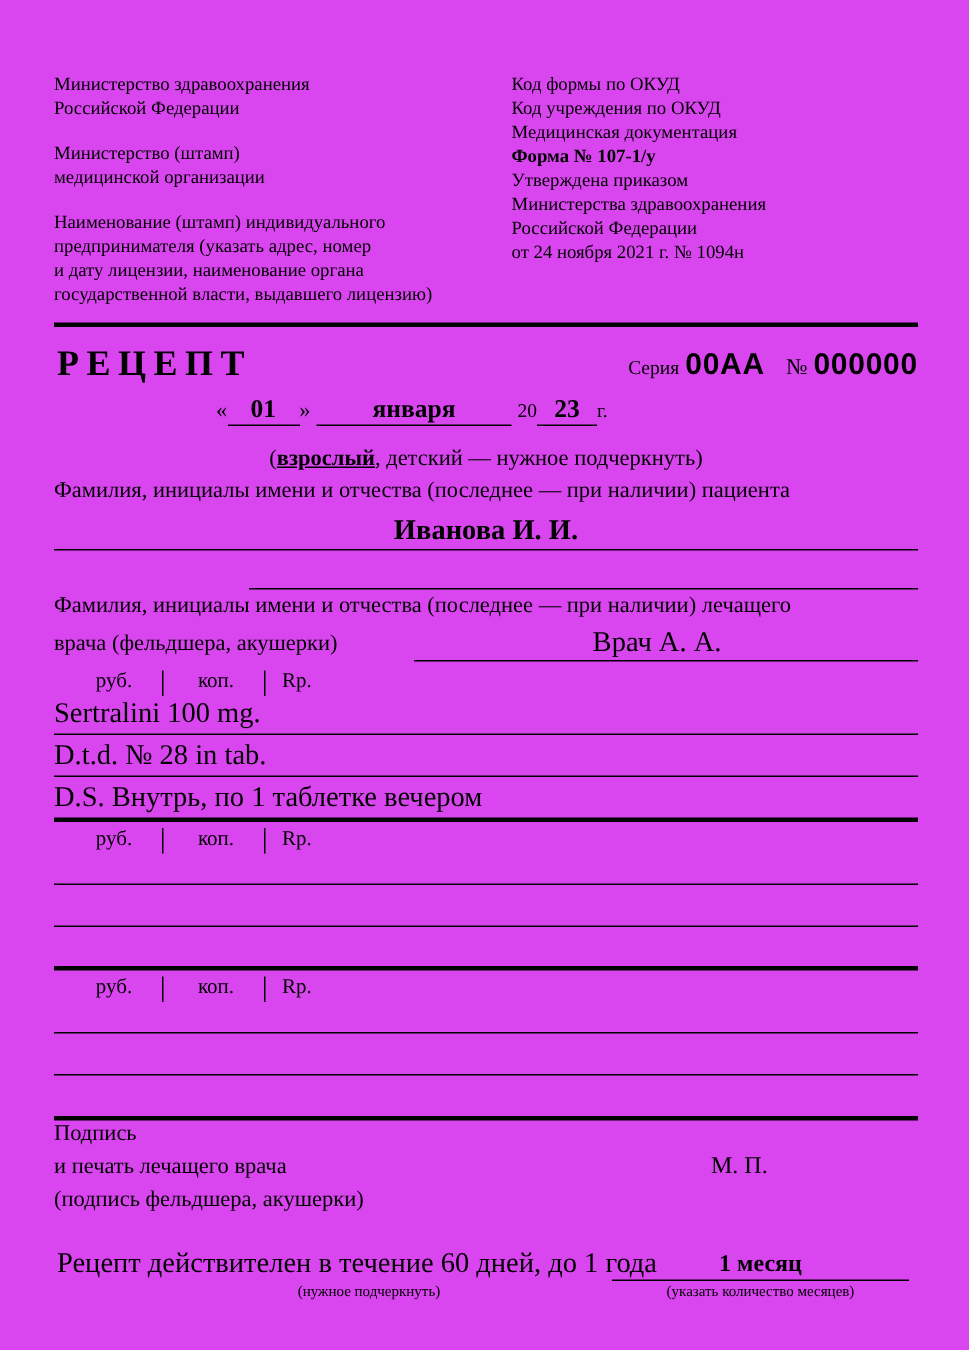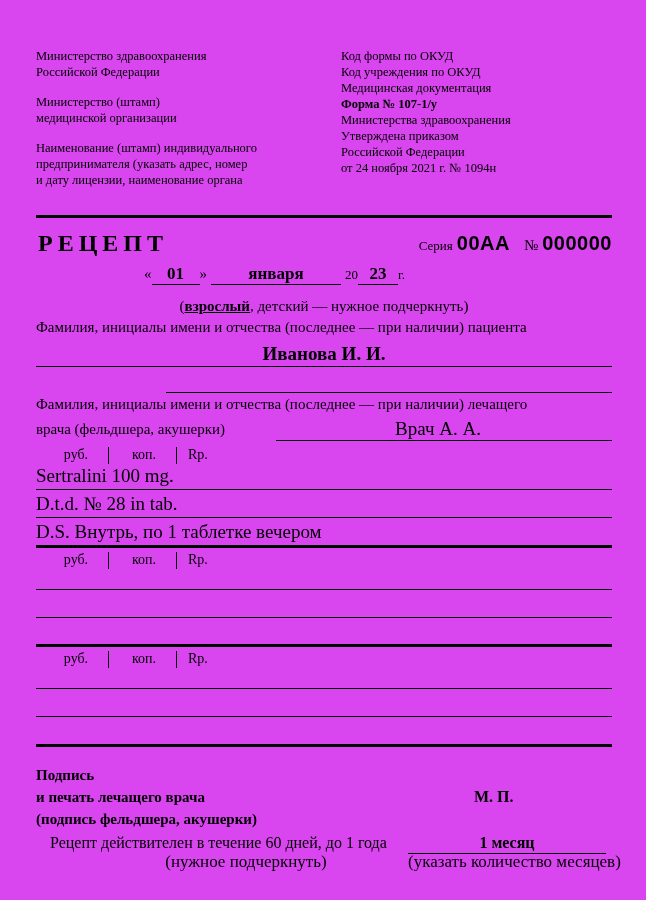--- a/index.html
+++ b/index.html
@@ -226,39 +226,39 @@
   }
   .valid-row {
     position: absolute;
     left: 36px;
     width: 576px;
     height: 24px;
     white-space: nowrap;
   }
   .valid-txt {
     position: absolute;
-    left: 14px;
-    top: 0;
-    font-size: 16px;
+    left: 2px;
+    top: 0;
+    font-size: 19px;
     line-height: 22px;
   }
   .months-fill {
     position: absolute;
     left: 372px;
     top: 0;
     width: 198px;
     text-align: center;
     font-size: 16px;
     font-weight: bold;
     line-height: 21px;
     border-bottom: 1.4px solid #000;
   }
   .hint {
     position: absolute;
-    font-size: 17px;
+    font-size: 10px;
     line-height: 16px;
     text-align: center;
     white-space: nowrap;
   }
   .hint.h-left  { left: 110px; top: 0; width: 200px; }
   .hint.h-right { left: 372px; top: 0; width: 198px; }
 </style>
 </head>
 <body>
 
@@ -274,31 +274,32 @@
 
       <div class="hblock">
         <span class="hline">Министерство (штамп)</span>
         <span class="hline">медицинской организации</span>
       </div>
 
       <div class="hblock">
         <span class="hline">Наименование (штамп) индивидуального</span>
         <span class="hline">предпринимателя (указать адрес, номер</span>
         <span class="hline">и дату лицензии, наименование органа</span>
+        <span class="hline">государственной власти, выдавшего лицензию)</span>
       </div>
 
     </div>
 
     <div class="header-right">
       <span class="hline">Код формы по ОКУД</span>
       <span class="hline">Код учреждения по ОКУД</span>
       <span class="hline">Медицинская документация</span>
       <span class="hline bold">Форма № 107-1/у</span>
+      <span class="hline">Утверждена приказом</span>
       <span class="hline">Министерства здравоохранения</span>
-      <span class="hline">Утверждена приказом</span>
       <span class="hline">Российской Федерации</span>
       <span class="hline">от 24 ноября 2021 г. № 1094н</span>
     </div>
   </div>
 
   <div class="rule thick" style="top:215px;"></div>
 
   <div class="title-row">
     <div class="recipe-title">РЕЦЕПТ</div>
     <div class="serial-wrap">
@@ -365,21 +366,21 @@
     <span class="c c-rub">руб.</span>
     <span class="vbar v1"></span>
     <span class="c c-kop">коп.</span>
     <span class="vbar v2"></span>
     <span class="c c-rp">Rp.</span>
   </div>
   <div class="rule thin" style="top:688px;"></div>
   <div class="rule thin" style="top:716px;"></div>
   <div class="rule thick" style="top:744px;"></div>
 
-  <div class="footer-block" style="top:764px;font-weight:bold;">
+  <div class="footer-block" style="top:745px;">
     <div class="foot-line">Подпись</div>
     <div class="foot-line">и печать лечащего врача</div>
     <div class="foot-line">(подпись фельдшера, акушерки)</div>
     <div class="mp">М. П.</div>
   </div>
 
   <div class="valid-row" style="top:832px;">
     <span class="valid-txt">Рецепт действителен в течение 60 дней, до 1 года</span>
     <span class="months-fill">1 месяц</span>
   </div>

